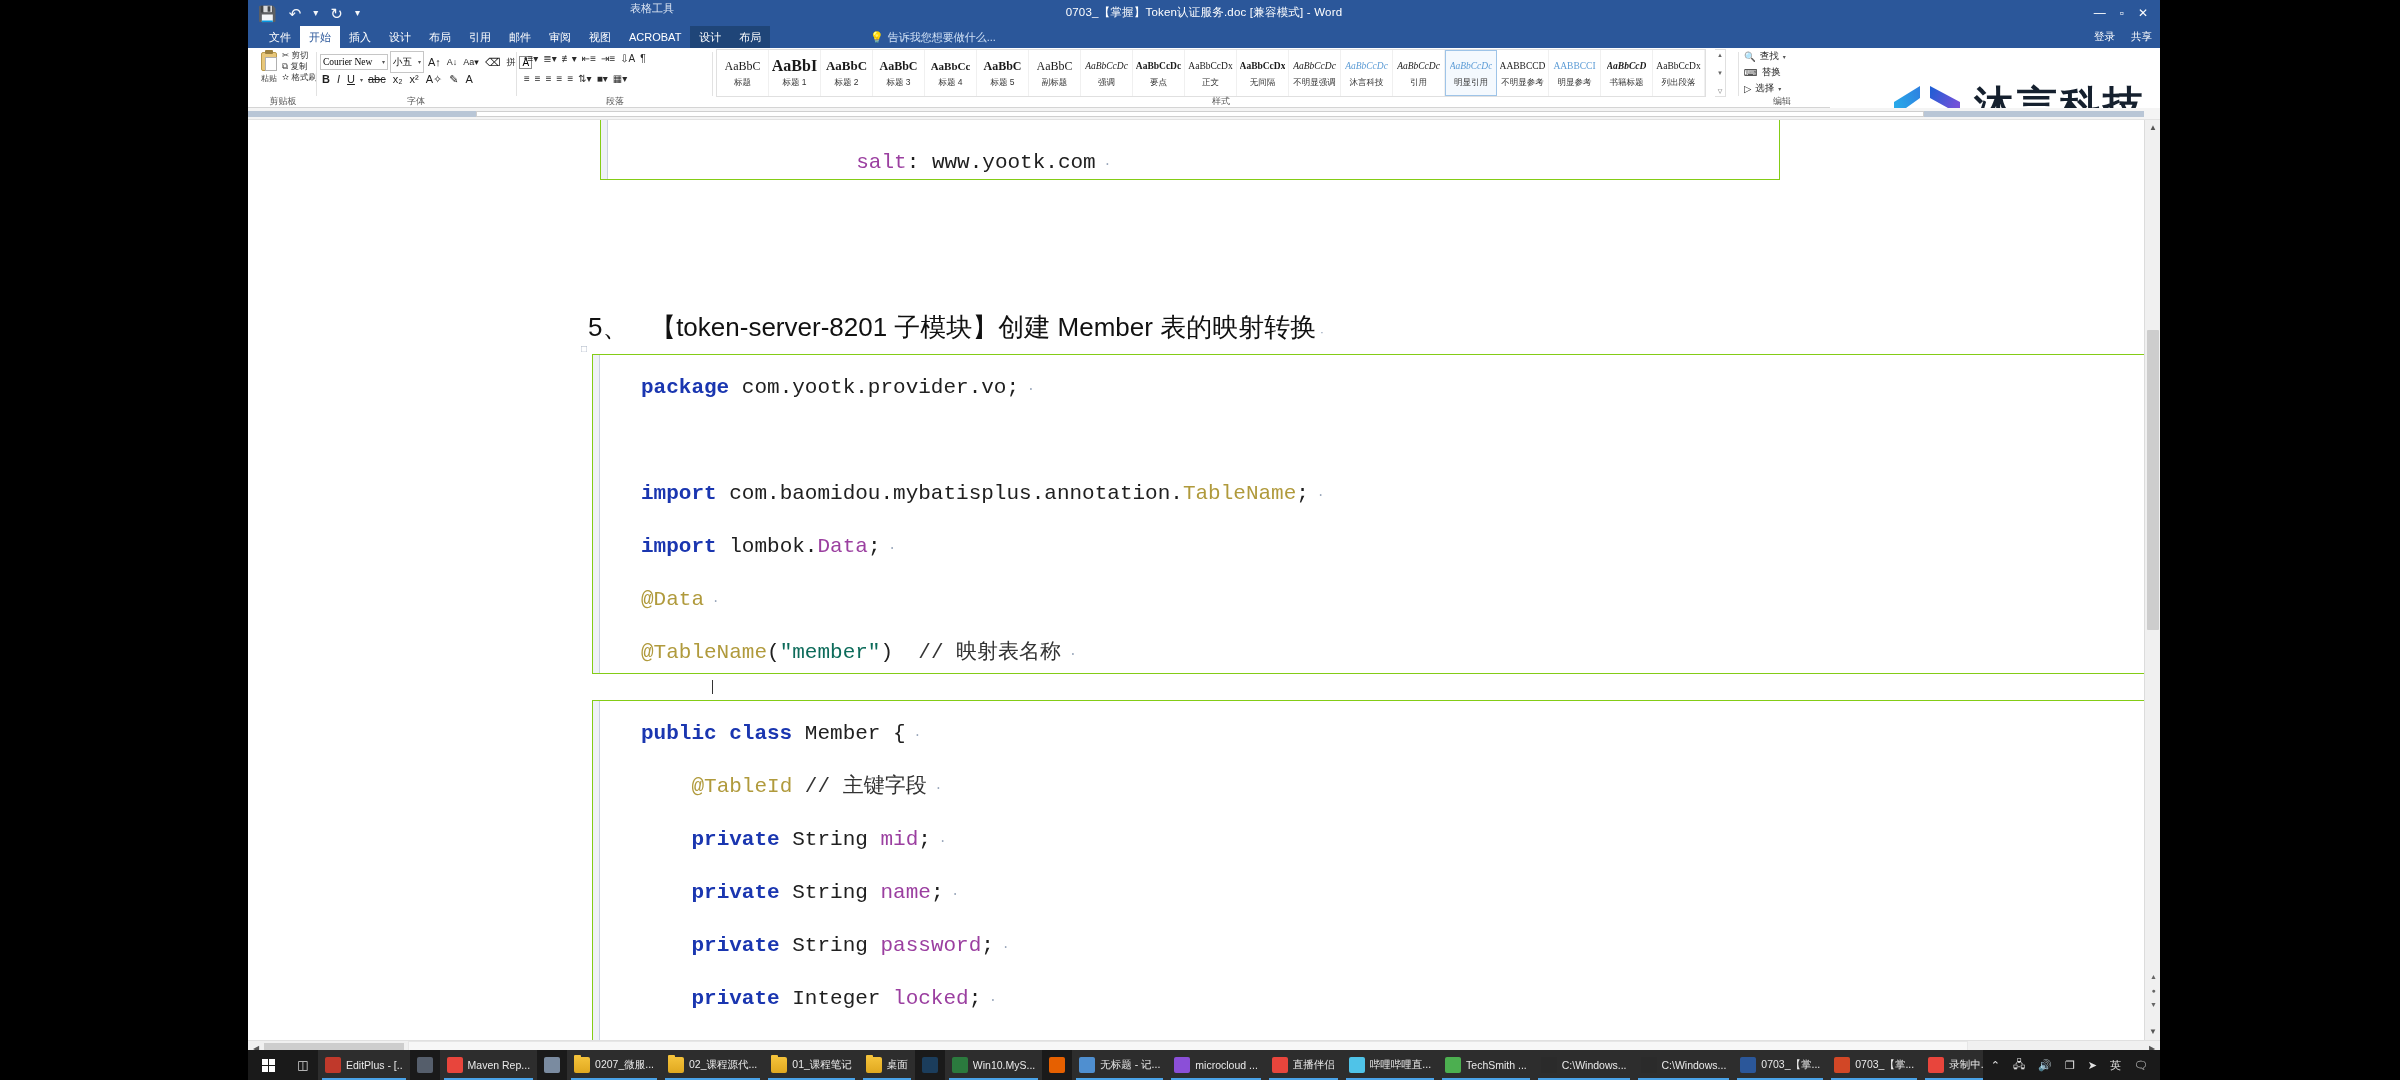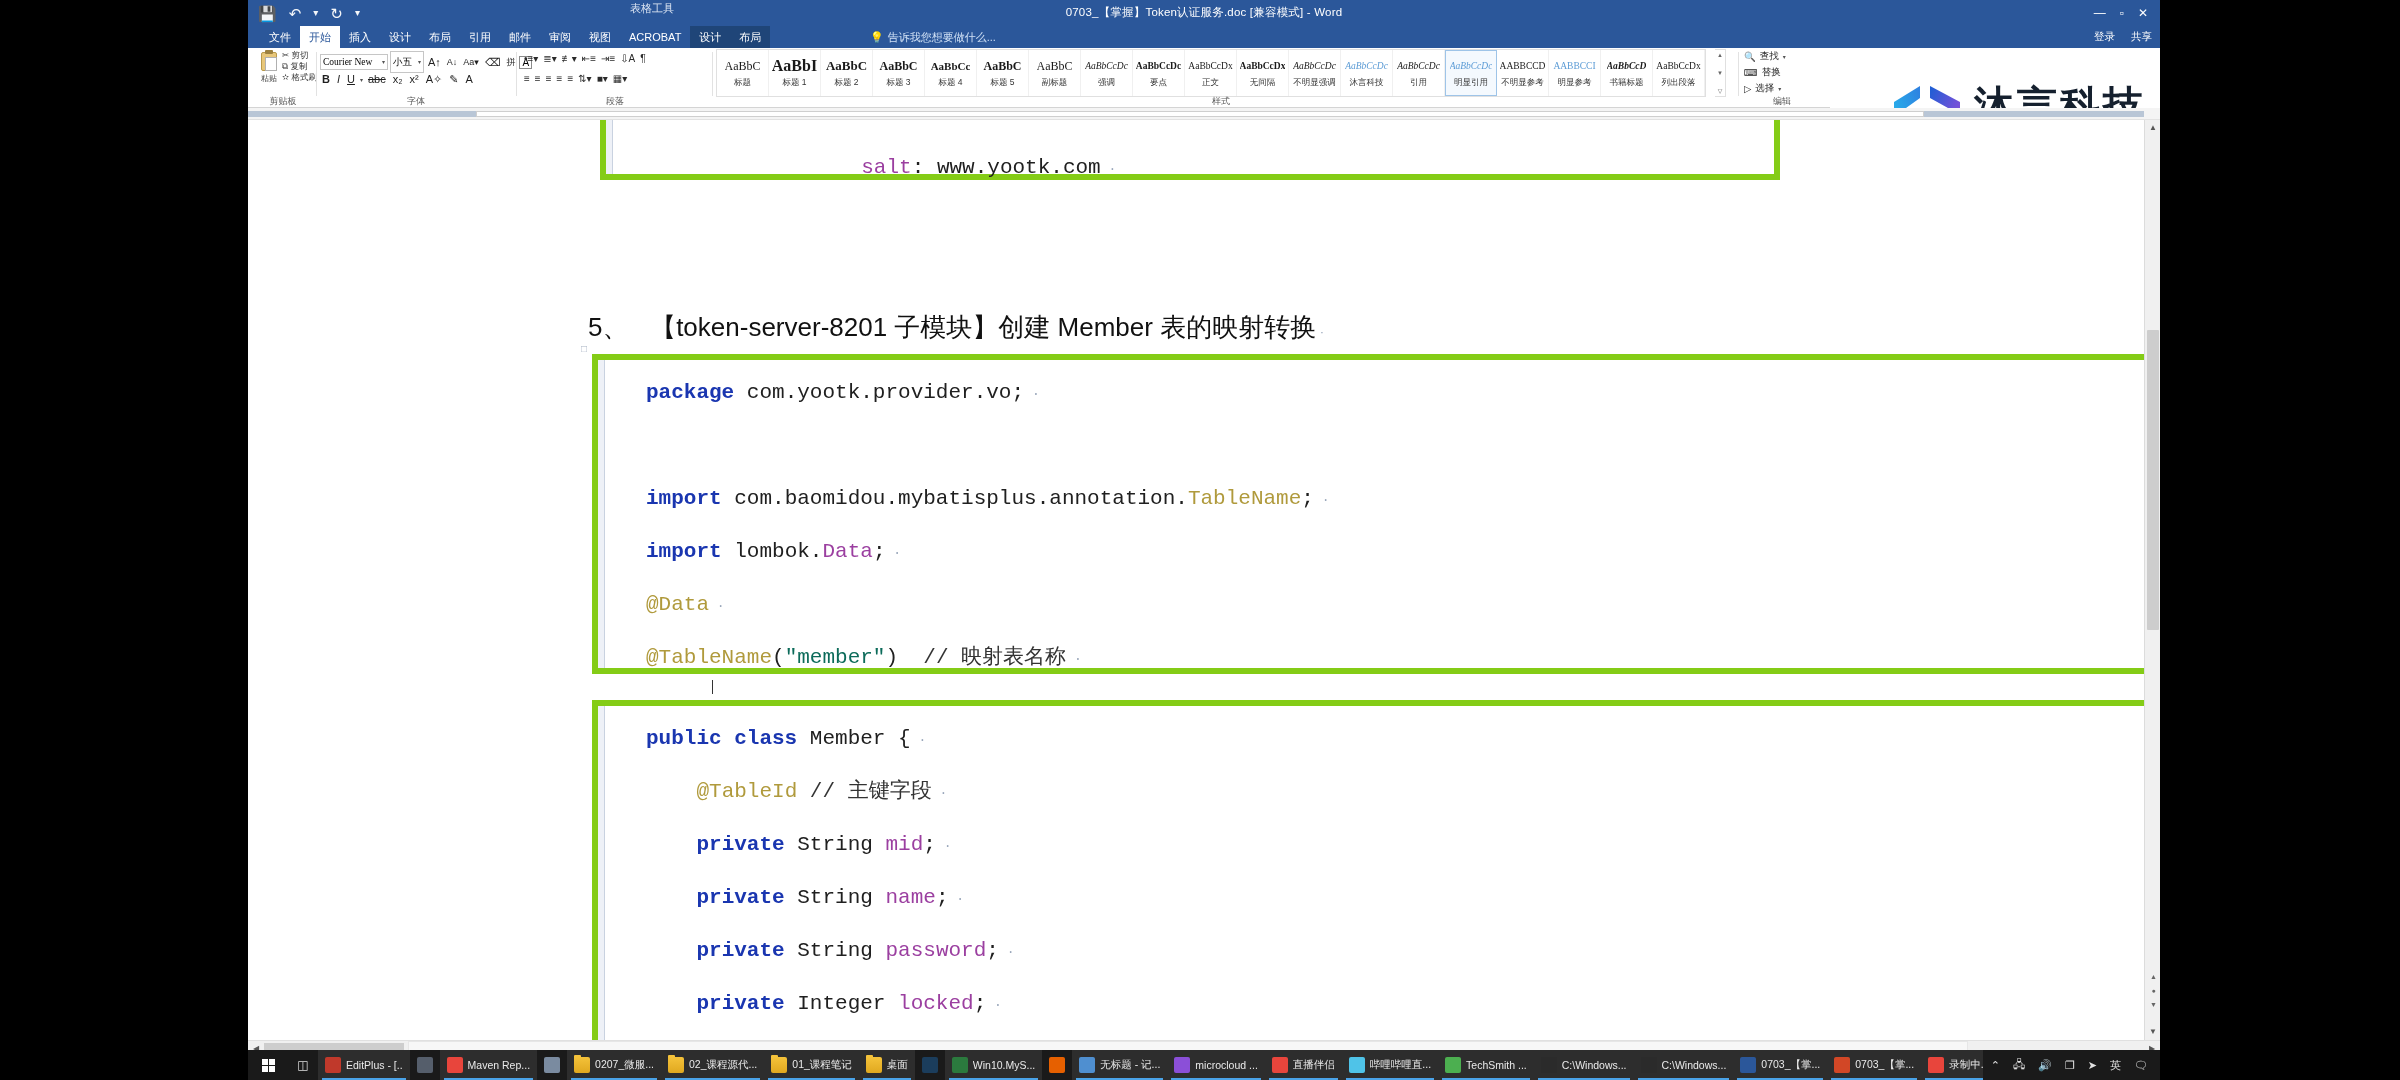--- a/index.html
+++ b/index.html
@@ -131,21 +131,21 @@
   
   .ruler { position:relative; height:12px; background:#f4f4f4; border-bottom:1px solid #e2e2e2; }
   .ruler .band { position:absolute; top:3px; height:6px; background:#fff; border:1px solid #cfcfcf; }
   .ruler .gray { position:absolute; top:3px; height:6px; background:#b9c6d6; }
 
   
   .canvas { position:relative; height:920px; background:#fff; overflow:hidden; }
   .page { position:absolute; left:0; top:0; right:16px; bottom:0; background:#fff; }
 
   
-  .codebox { position:absolute; border:6px solid #84cc16; background:#fff;text-align:center; }
+  .codebox { position:absolute; border:1px solid #84cc16; background:#fff;text-align:center; }
   .codebox .leftbar { position:absolute; left:0; top:0; bottom:0; width:7px; background:#eef1f7; border-right:1px solid #c9d2e0; }
 
   .cl { position:absolute; white-space:pre; font-family:"Liberation Mono","DejaVu Sans Mono",monospace;
         font-size:21px; line-height:21px; color:#202020; }
   .kw { color:#1a36b0; font-weight:bold; }
   .ann { color:#b09a3c; }
   .str { color:#0c6b5a; }
   .fld { color:#9b3fa0; }
   .cmt { color:#333;margin-top:8px; }
   .plain { color:#202020; }

